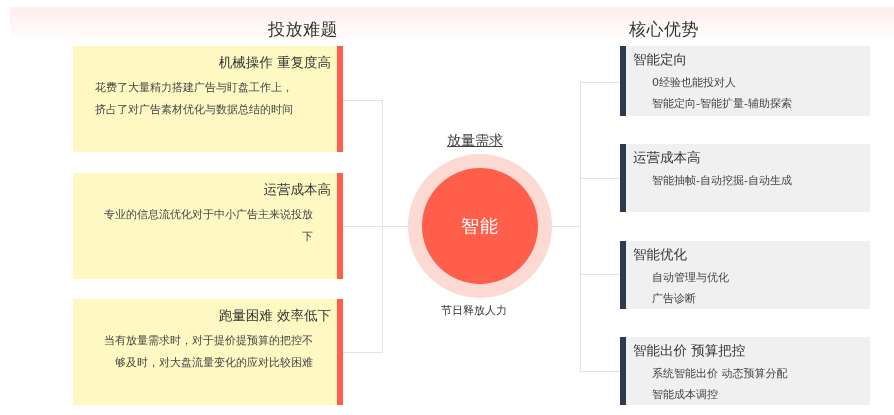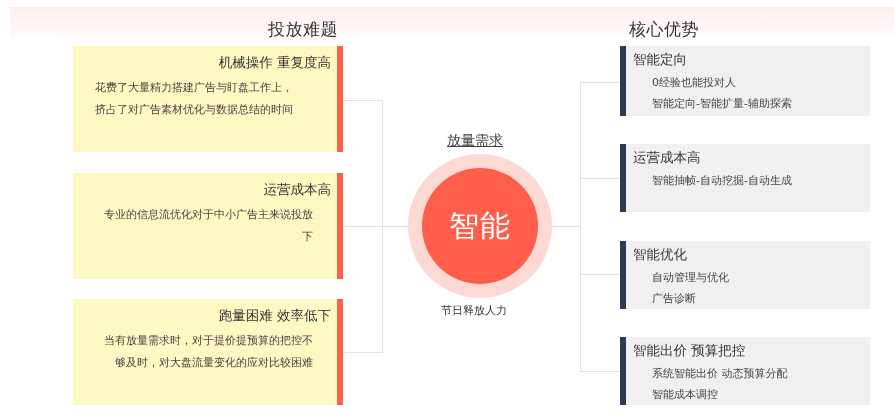--- a/index.html
+++ b/index.html
@@ -47,21 +47,21 @@
 
   
   .circle-outer {
     position: absolute; left: 408px; top: 154px; width: 144px; height: 144px;
     border-radius: 50%; background: #fdd9d4;
   }
   .circle-inner {
     position: absolute; left: 422px; top: 168px; width: 116px; height: 116px;
     border-radius: 50%; background: #ff5f4a; color: #fff; display: flex;
     flex-direction: column; align-items: center; justify-content: center;
-    font-size: 30px; line-height: 32px; letter-spacing: 1px;
+    font-size: 18px; line-height: 32px; letter-spacing: 1px;
   }
   .center-top-label { position: absolute; left: 447px; top: 132px; font-size: 14px; color: #404040; text-decoration: underline; }
   .center-bottom-label { position: absolute; left: 441px; top: 303px; font-size: 11px; color: #333; }
 </style>
 </head>
 <body>
 
 <div class="header-band"></div>
 <div class="section-title title-left">投放难题</div>
 <div class="section-title title-right">核心优势</div>

